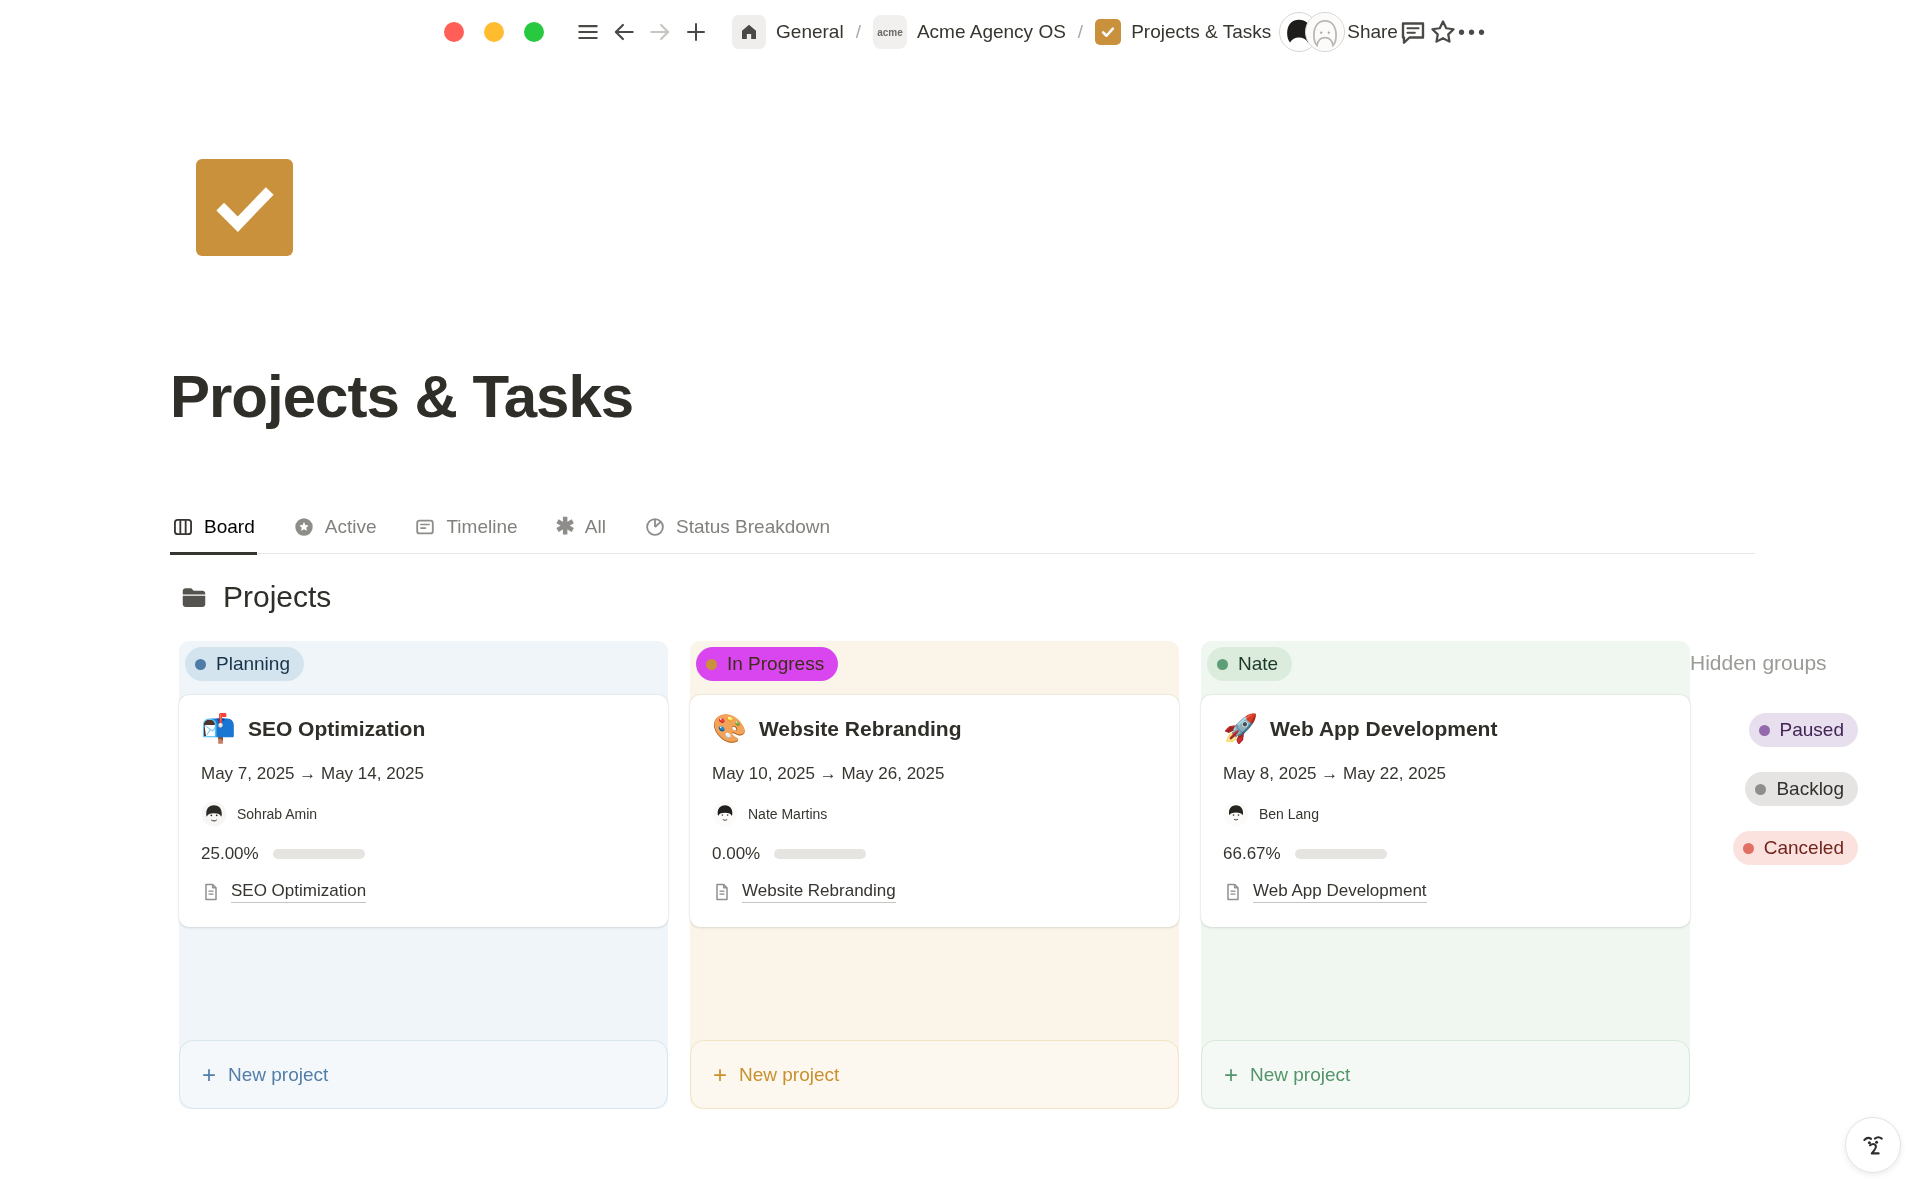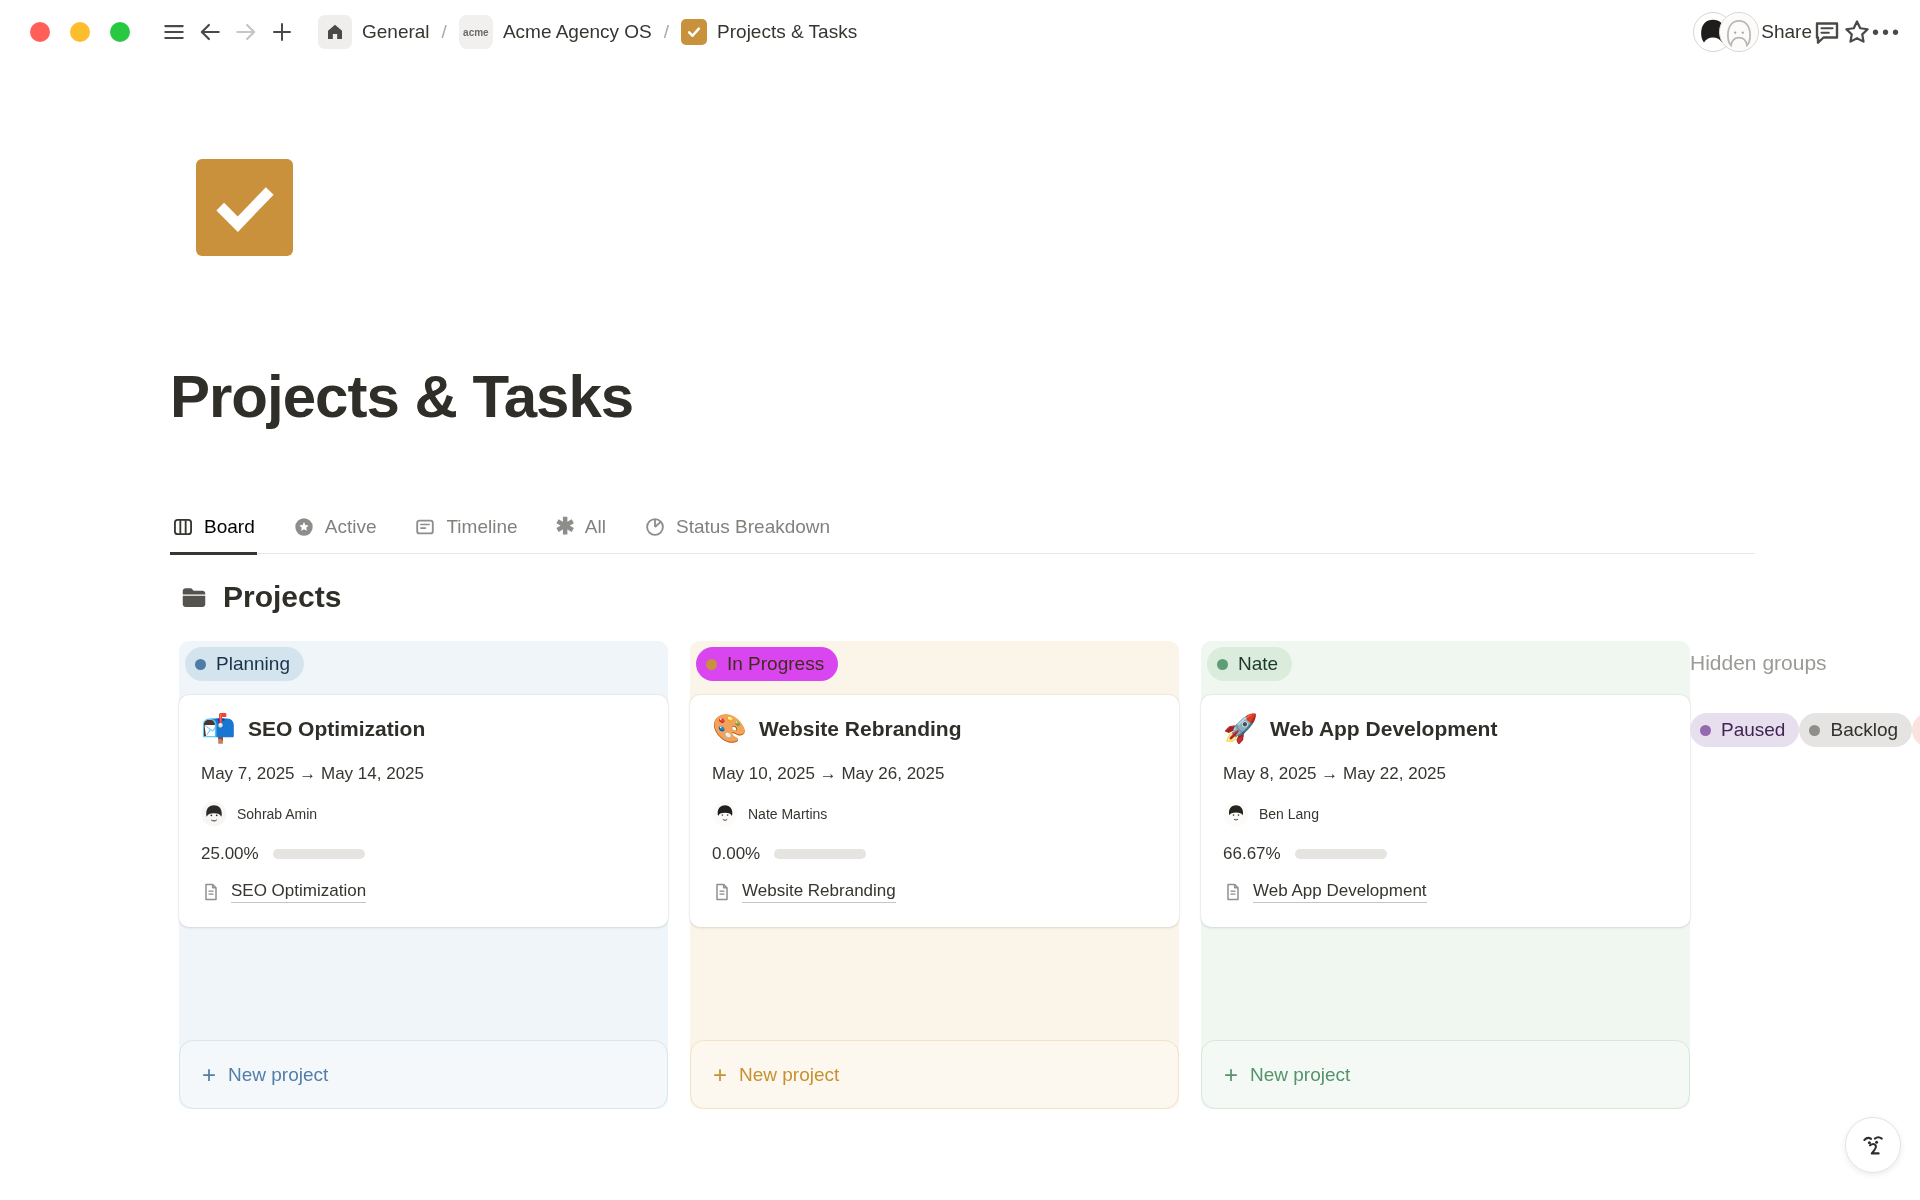--- a/index.html
+++ b/index.html
@@ -1,20 +1,20 @@
 <!DOCTYPE html>
 <html><head>
 <meta charset="utf-8">
 <style>
   * { margin:0; padding:0; box-sizing:border-box; }
   html,body { width:1920px; height:1200px; overflow:hidden; background:#ffffff;
     font-family:"Liberation Sans", sans-serif; color:#37352F; }
 
   
-  .topbar { height:64px; display:flex; align-items:center; justify-content:space-between; padding:0 18px 0 30px; }
+  .topbar { height:64px; display:flex; align-items:center; justify-content:center; padding:0 18px 0 30px; }
   .tb-left, .tb-right { display:flex; align-items:center; }
   .lights { display:flex; align-items:center; gap:20px; margin-right:26px; }
   .light { width:20px; height:20px; border-radius:50%; }
   .l-red{background:#FF5F57;} .l-yellow{background:#FEBC2E;} .l-green{background:#28C840;}
   .tb-btn { display:flex; align-items:center; justify-content:center; width:36px; height:36px; border-radius:6px; cursor:pointer; }
   .crumbs { display:flex; align-items:center; font-size:19px; color:#37352F; margin-left:10px; }
   .crumb { display:flex; align-items:center; gap:10px; padding:4px 8px; border-radius:6px; cursor:pointer; }
   .crumb-sep { color:#A9A8A4; margin:0 4px; }
   .home-chip { width:34px; height:34px; background:#EFEEEC; border-radius:7px; display:flex; align-items:center; justify-content:center; }
   .acme-chip { width:34px; height:34px; background:#F1F0EF; border-radius:8px; display:flex; align-items:center; justify-content:center;
@@ -33,21 +33,21 @@
   .page-title { margin:106px 0 0 170px; font-size:60px; font-weight:700; color:#2F2E29; letter-spacing:-1px; }
 
   
   .tabs { display:flex; align-items:flex-end; gap:34px; margin:78px 0 0 170px; width:1585px; border-bottom:1px solid #E9E7E4; }
   .tab { display:flex; align-items:center; gap:10px; font-size:19px; color:#82817D; padding:6px 2px 14px 2px;
     border-bottom:3px solid transparent; margin-bottom:-2px; cursor:pointer; white-space:nowrap; }
   .tab.active { color:#000000; font-weight:500; border-bottom-color:#37352F; }
 
   
   .section-head { display:flex; align-items:center; gap:14px; margin:26px 0 0 179px; cursor:pointer; }
-  .section-title { font-size:30px; font-weight:700; color:#2F2E29; }
+  .section-title { font-size:30px; font-weight:400; color:#2F2E29; }
 
   
   .board { display:flex; align-items:flex-start; margin:27px 0 0 179px; }
   .column { width:489px; border-radius:10px; display:flex; flex-direction:column; min-height:468px; }
   .column + .column { margin-left:22px; }
   .col-blue   { background:#EFF5F9; }
   .col-yellow { background:#FAF5E8; }
   .col-green  { background:#F0F6F0; }
 
   .status-pill { display:inline-flex; align-items:center; gap:10px; border-radius:999px; padding:6px 14px 6px 10px;
@@ -79,21 +79,21 @@
   .np-plus { font-size:24px; font-weight:400; line-height:1; }
 
   
   .hidden-groups { width:168px; padding-top:10px; }
   .hg-title { font-size:21px; color:#9B9A97; margin-bottom:38px; white-space:nowrap; }
   .hg-pill { display:inline-flex; align-items:center; gap:10px; border-radius:999px; padding:6px 14px 6px 10px;
     font-size:19px; font-weight:500; cursor:pointer; margin-bottom:25px; white-space:nowrap; }
   .hg-purple { background:#E7DFED; color:#412454; } .hg-purple .dot{ background:#9569AD; }
   .hg-gray   { background:#E5E4E2; color:#32302C; } .hg-gray .dot{ background:#8F8E8B; }
   .hg-red    { background:#FBE2DE; color:#71241E; } .hg-red .dot{ background:#E16F64; }
-  .hg-stack { display:flex; flex-direction:row; align-items:flex-end; }
+  .hg-stack { display:flex; flex-direction:column; align-items:flex-end; }
 
   
   .fab { position:absolute; left:1845px; top:1117px; width:56px; height:56px; border-radius:50%;
     background:#fff; border:1px solid #E6E4E1; box-shadow:0 2px 6px rgba(15,15,15,0.08);
     display:flex; align-items:center; justify-content:center; cursor:pointer; }
 
   svg { display:block; }
   .asterisk-glyph { font-size:23px; color:#8E8D8A; line-height:1; font-weight:700; }
 </style>
 </head>

